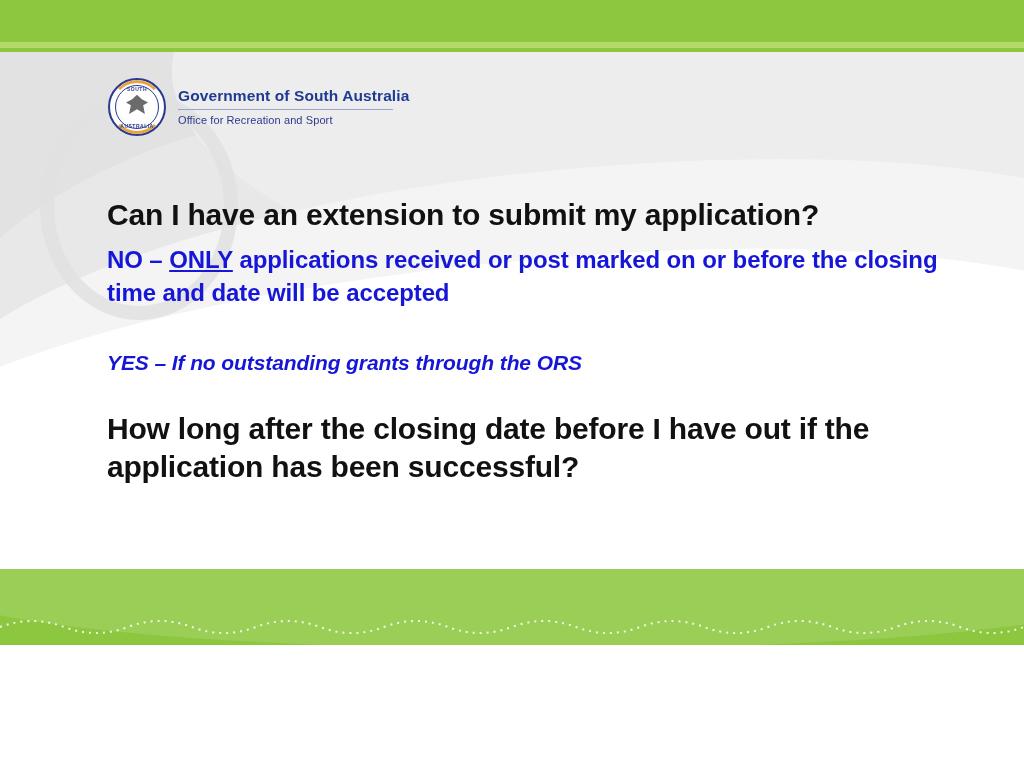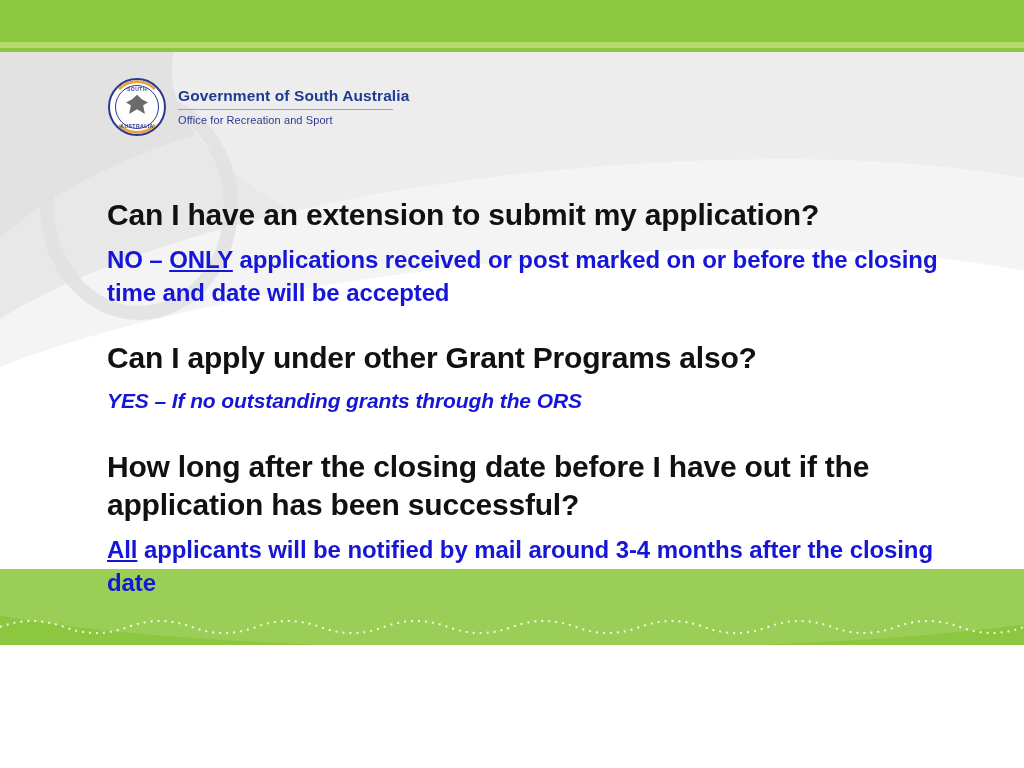--- a/index.html
+++ b/index.html
@@ -290,27 +290,25 @@
     </div>
   </div>
 
   <div class="content">
 
     <p class="q">Can I have an extension to submit my application?</p>
     <p class="a"><span>NO – </span><u>ONLY</u><span> applications received or post marked on or before the closing time and date will be accepted</span></p>
 
     <div class="gap-1"></div>
 
-    <p class="q">Can I apply under other Grant Programs also?</p>
     <p class="a small"><span>YES – If no outstanding grants through the ORS</span></p>
 
     <div class="gap-2"></div>
 
     <p class="q">How long after the closing date before I have out if the application has been successful?</p>
-    <p class="a"><u>All</u><span> applicants will be notified by mail around 3-4 months after the closing date</span></p>
 
   </div>
 
   <div class="bottom-band">
     <div class="swoosh"></div>
     <svg class="dots" viewBox="0 0 1024 22" preserveAspectRatio="none">
       <path d="M0 12 Q 32 0 64 12 T 128 12 T 192 12 T 256 12 T 320 12 T 384 12 T 448 12 T 512 12 T 576 12 T 640 12 T 704 12 T 768 12 T 832 12 T 896 12 T 960 12 T 1024 12" fill="none" stroke="#ffffff" stroke-width="2" stroke-dasharray="2 5" opacity="0.85"></path>
     </svg>
   </div>
 

